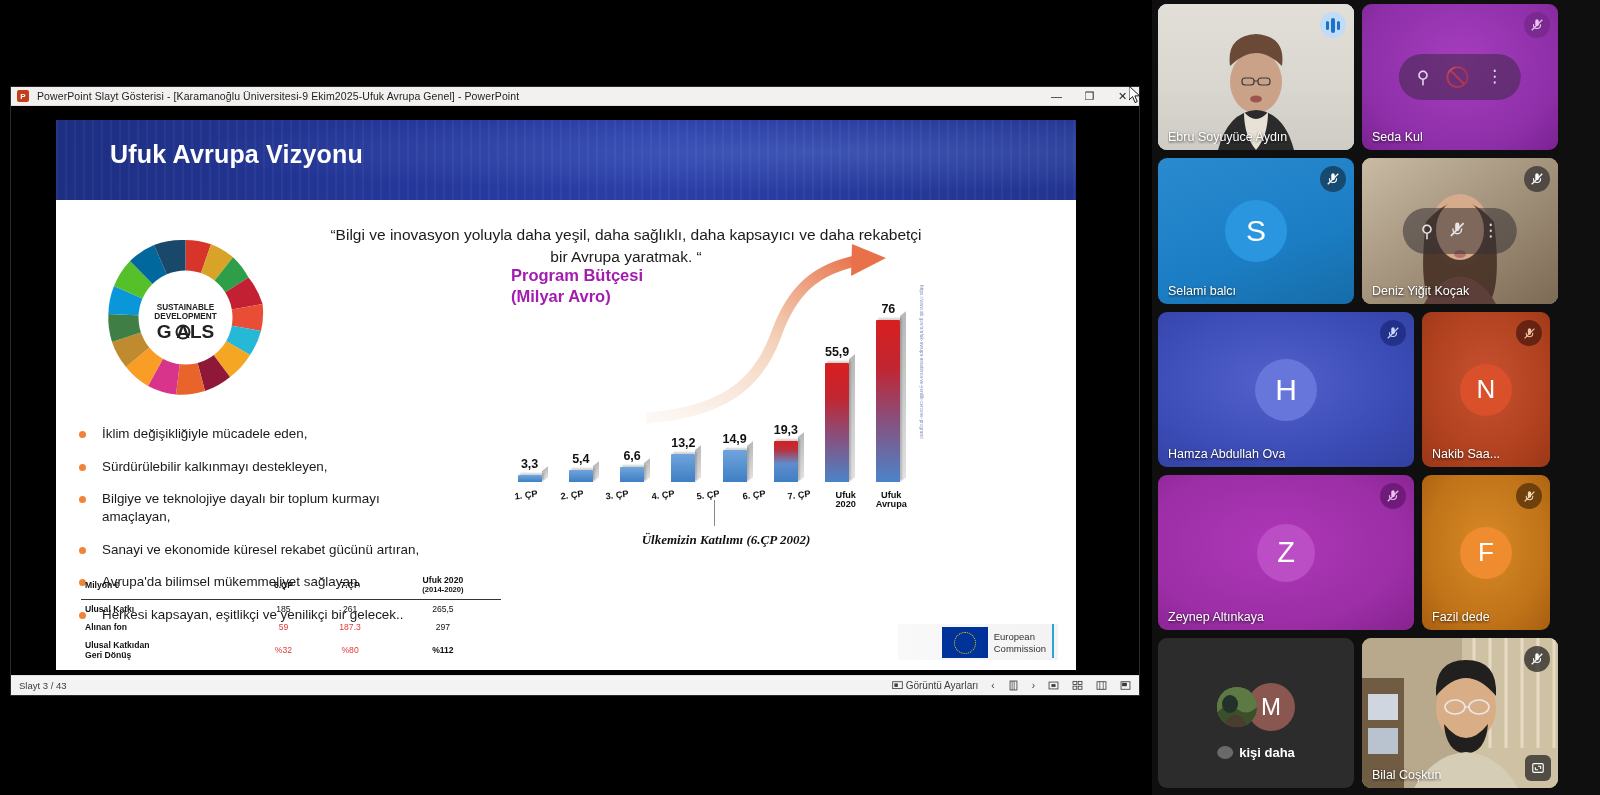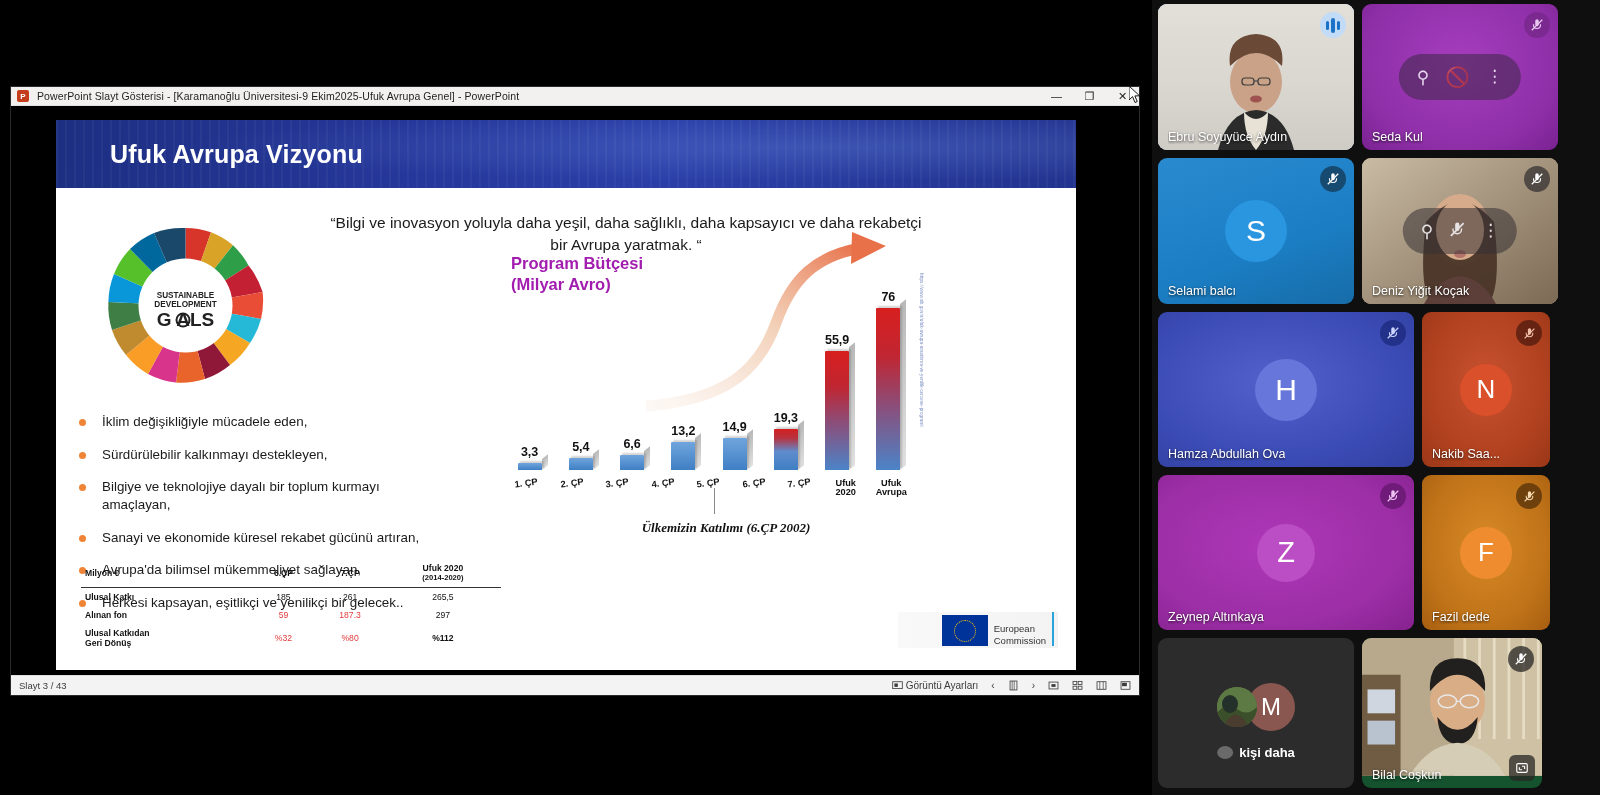--- a/index.html
+++ b/index.html
@@ -26,21 +26,21 @@
   #ppt-winbtns{ margin-left:auto; display:flex; height:19px; }
   .winbtn{ width:33px;height:19px;display:flex;align-items:center;justify-content:center;
            font-size:11px;color:#1f1f1f; }
 
   
   #slide-stage{ flex:1; background:#000; position:relative; overflow:hidden; }
   #slide{ position:absolute; left:45px; top:14px; width:1020px; height:550px;
           background:#fff; overflow:hidden; }
 
   
-  #slide-header{ position:relative; height:68px;
+  #slide-header{ position:relative; height:80px;
       background:linear-gradient(100deg,#1d2f82 0%, #25379a 35%, #2b3fa8 60%, #22348f 100%);
       overflow:hidden; }
   #slide-header:before{ content:""; position:absolute; inset:0;
       background:
         repeating-linear-gradient(90deg, rgba(255,255,255,.05) 0 2px, transparent 2px 9px),
         radial-gradient(ellipse at 75% 40%, rgba(120,150,230,.35), transparent 60%);
       opacity:.8; }
   #slide-title{ position:absolute; left:54px; top:20px; font-size:25px; font-weight:bold;
                 color:#fff; letter-spacing:.2px; z-index:2; }
 
@@ -94,21 +94,21 @@
   #tbl{ position:absolute; left:25px; bottom:8px; width:420px; font-size:8.6px; color:#111; }
   #tbl table{ border-collapse:collapse; width:100%; }
   #tbl th{ font-weight:bold; padding:3px 4px 5px; border-bottom:1px solid #333; }
   #tbl td{ padding:4px 4px; }
   #tbl .lcell{ text-align:left; font-weight:bold; }
   #tbl .ncell{ text-align:center; }
   #tbl .red{ color:#e03a3a; }
   #tbl .b{ font-weight:bold; }
 
   
-  #ec-logo{ position:absolute; right:30px; bottom:14px; display:flex; align-items:flex-end; gap:6px;}
+  #ec-logo{ position:absolute; right:30px; bottom:14px; display:flex; align-items:center; gap:6px;}
   #ec-flag{ width:46px;height:31px;background:#003399;position:relative;
             display:flex;align-items:center;justify-content:center;}
   #ec-stars{ width:22px;height:22px;border-radius:50%;border:1.4px dotted #ffcc00; }
   #ec-text{ font-size:9.5px; color:#333; line-height:1.2; }
   #ec-bar{ position:absolute; right:-8px; bottom:0; width:2.5px; height:34px; background:#29a3dc; }
   #ec-bg{ position:absolute; right:18px; bottom:12px; width:160px; height:36px;
           background:linear-gradient(90deg,#f4f4f4,#e9e9e9); opacity:.55; }
 
   
   #ppt-status{ flex:0 0 20px; height:20px; background:#f3f3f3; border-top:1px solid #e0e0e0;
@@ -589,21 +589,21 @@
           <div style="width:48px;height:48px;border-radius:50%;background:#8a5750;margin-left:-10px;
                       display:flex;align-items:center;justify-content:center;color:#fff;font-size:24px;">M</div>
         </div>
         <div style="position:absolute;left:50%;top:71%;transform:translateX(-50%);
                     display:flex;align-items:center;gap:6px;white-space:nowrap;">
           <span style="width:16px;height:13px;border-radius:50%;background:#6a6a6a;display:inline-block"></span>
           <span style="color:#fff;font-size:13px;font-weight:bold">kişi daha</span>
         </div>
       </div>
 
-      <div class="tile" style="width:180px;height:150px;background:#14532d">
+      <div class="tile" style="width:196px;height:150px;background:#a16207">
         <svg class="vid" viewBox="0 0 196 150">
           <rect width="196" height="150" fill="#b9a98c"></rect>
           <rect x="100" y="0" width="96" height="150" fill="#cfc2a4"></rect>
           <g stroke="#e6dcc4" stroke-width="3">
             <line x1="112" y1="0" x2="112" y2="110"></line>
               <line x1="128" y1="0" x2="128" y2="110"></line>
             <line x1="144" y1="0" x2="144" y2="110"></line>
               <line x1="160" y1="0" x2="160" y2="110"></line>
             <line x1="176" y1="0" x2="176" y2="110"></line>
               <line x1="192" y1="0" x2="192" y2="110"></line>

